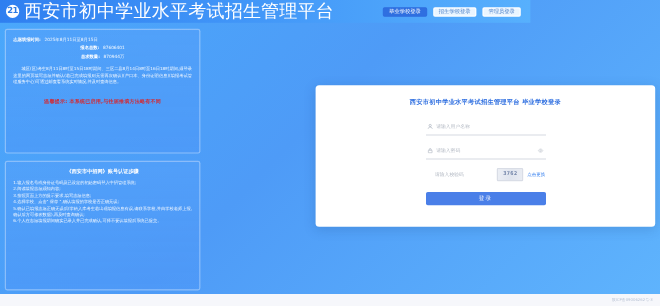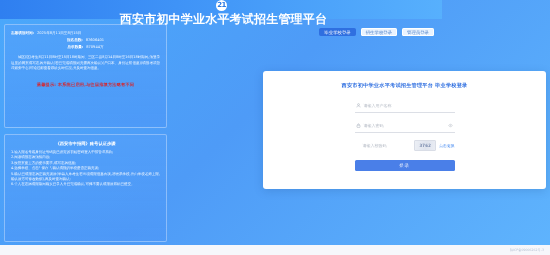--- a/index.html
+++ b/index.html
@@ -23,40 +23,39 @@
     position: absolute;
     left: 0; top: 0;
     width: 442px;
     height: 19px;
     background: linear-gradient(90deg, #2f7ff0 0%, #3f93f7 40%, #57b0fd 100%);
     display: flex;
     align-items: center;
     box-sizing: border-box;
     padding: 0 4px 0 5px;
     z-index: 30;
-    flex-direction: column;
   }
   .logo-mark {
     width: 11px;
     height: 11px;
     border-radius: 50%;
     background: #ffffff;
     color: #2b7ae4;
     font-size: 7px;
     line-height: 11px;
     text-align: center;
     font-weight: bold;
     flex: 0 0 auto;
     letter-spacing: -0.5px;
   }
   #header-title {
     margin-left: 4px;
     color: #ffffff;
-    font-size: 12px;
-    font-weight: bold;
+    font-size: 15px;
+    font-weight: normal;
     letter-spacing: 0.2px;
     white-space: nowrap;
   }
   #header-actions {
     margin-left: auto;
     display: flex;
     align-items: center;
     gap: 5px;
     padding-right: 4px;
   }

